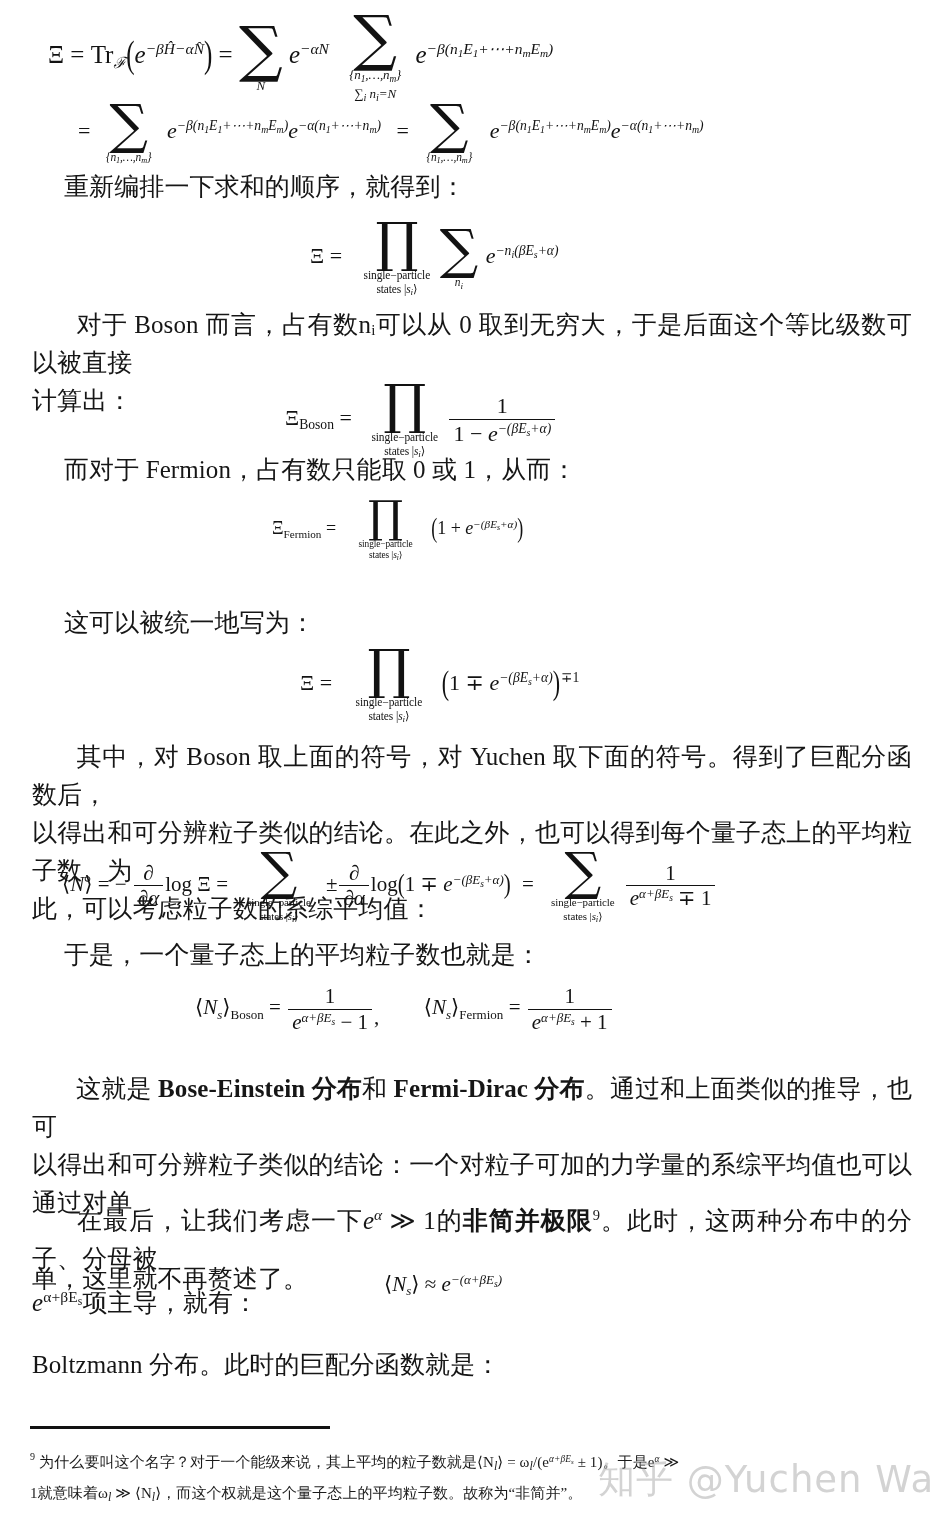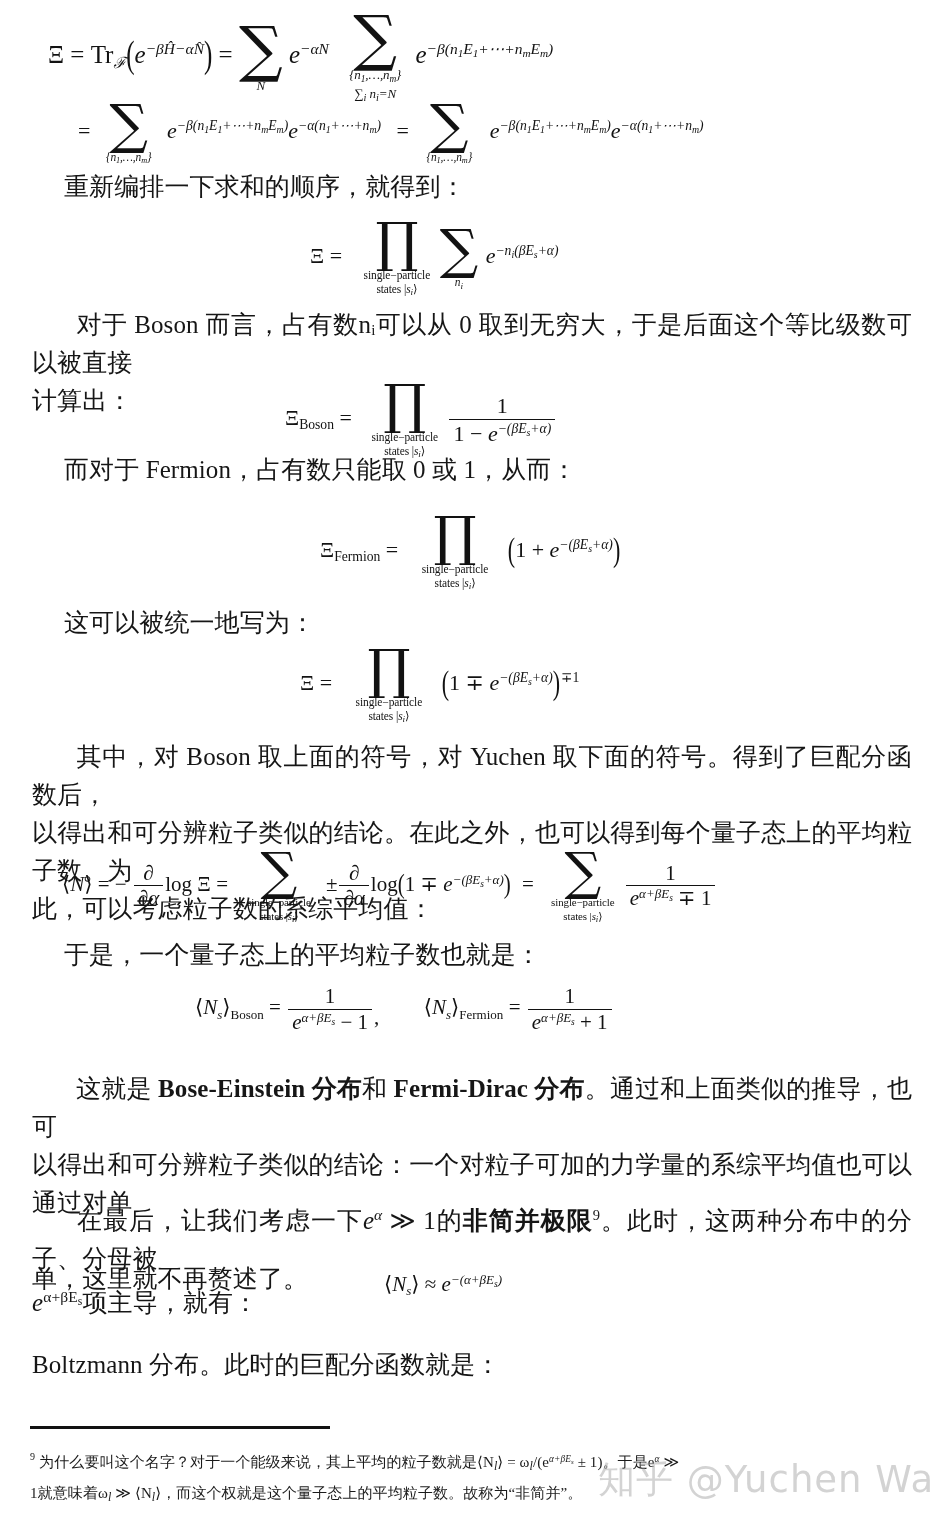--- a/index.html
+++ b/index.html
@@ -193,21 +193,21 @@
     <span class="frac" style="margin-left:6px;">
       <span class="num">1</span>
       <span class="den">1 − <span class="mi">e</span><span class="sup">−(β<span style="font-style:italic">E</span><span style="font-size:0.72em;vertical-align:-0.3em">s</span>+α)</span></span>
     </span>
   </div>
 
   <div class="para" style="left:64px; top:451px; width:850px;">
     <span>而对于 Fermion，占有数只能取 0 或 1，从而：</span>
   </div>
 
-  <div class="eq" style="left:272px; top:512px; font-size:22px;margin-left:48px;">
+  <div class="eq" style="left:272px; top:497px; font-size:18px;">
     <span class="mup">Ξ</span><span class="subu">Fermion</span> =
     <span class="bigop" style="margin-left:18px;">
       <span class="glyph">∏</span>
       <span class="lim">single−particle</span>
       <span class="lim">states |<span style="font-style:italic">s<span style="font-size:0.8em;vertical-align:-0.25em">i</span></span>⟩</span>
     </span>
     <span style="margin-left:14px;"><span class="paren">(</span>1 + <span class="mi">e</span><span class="sup">−(β<span style="font-style:italic">E</span><span style="font-size:0.72em;vertical-align:-0.3em">s</span>+α)</span><span class="paren">)</span></span>
   </div>
 
   <div class="para" style="left:64px; top:604px; width:850px;">

